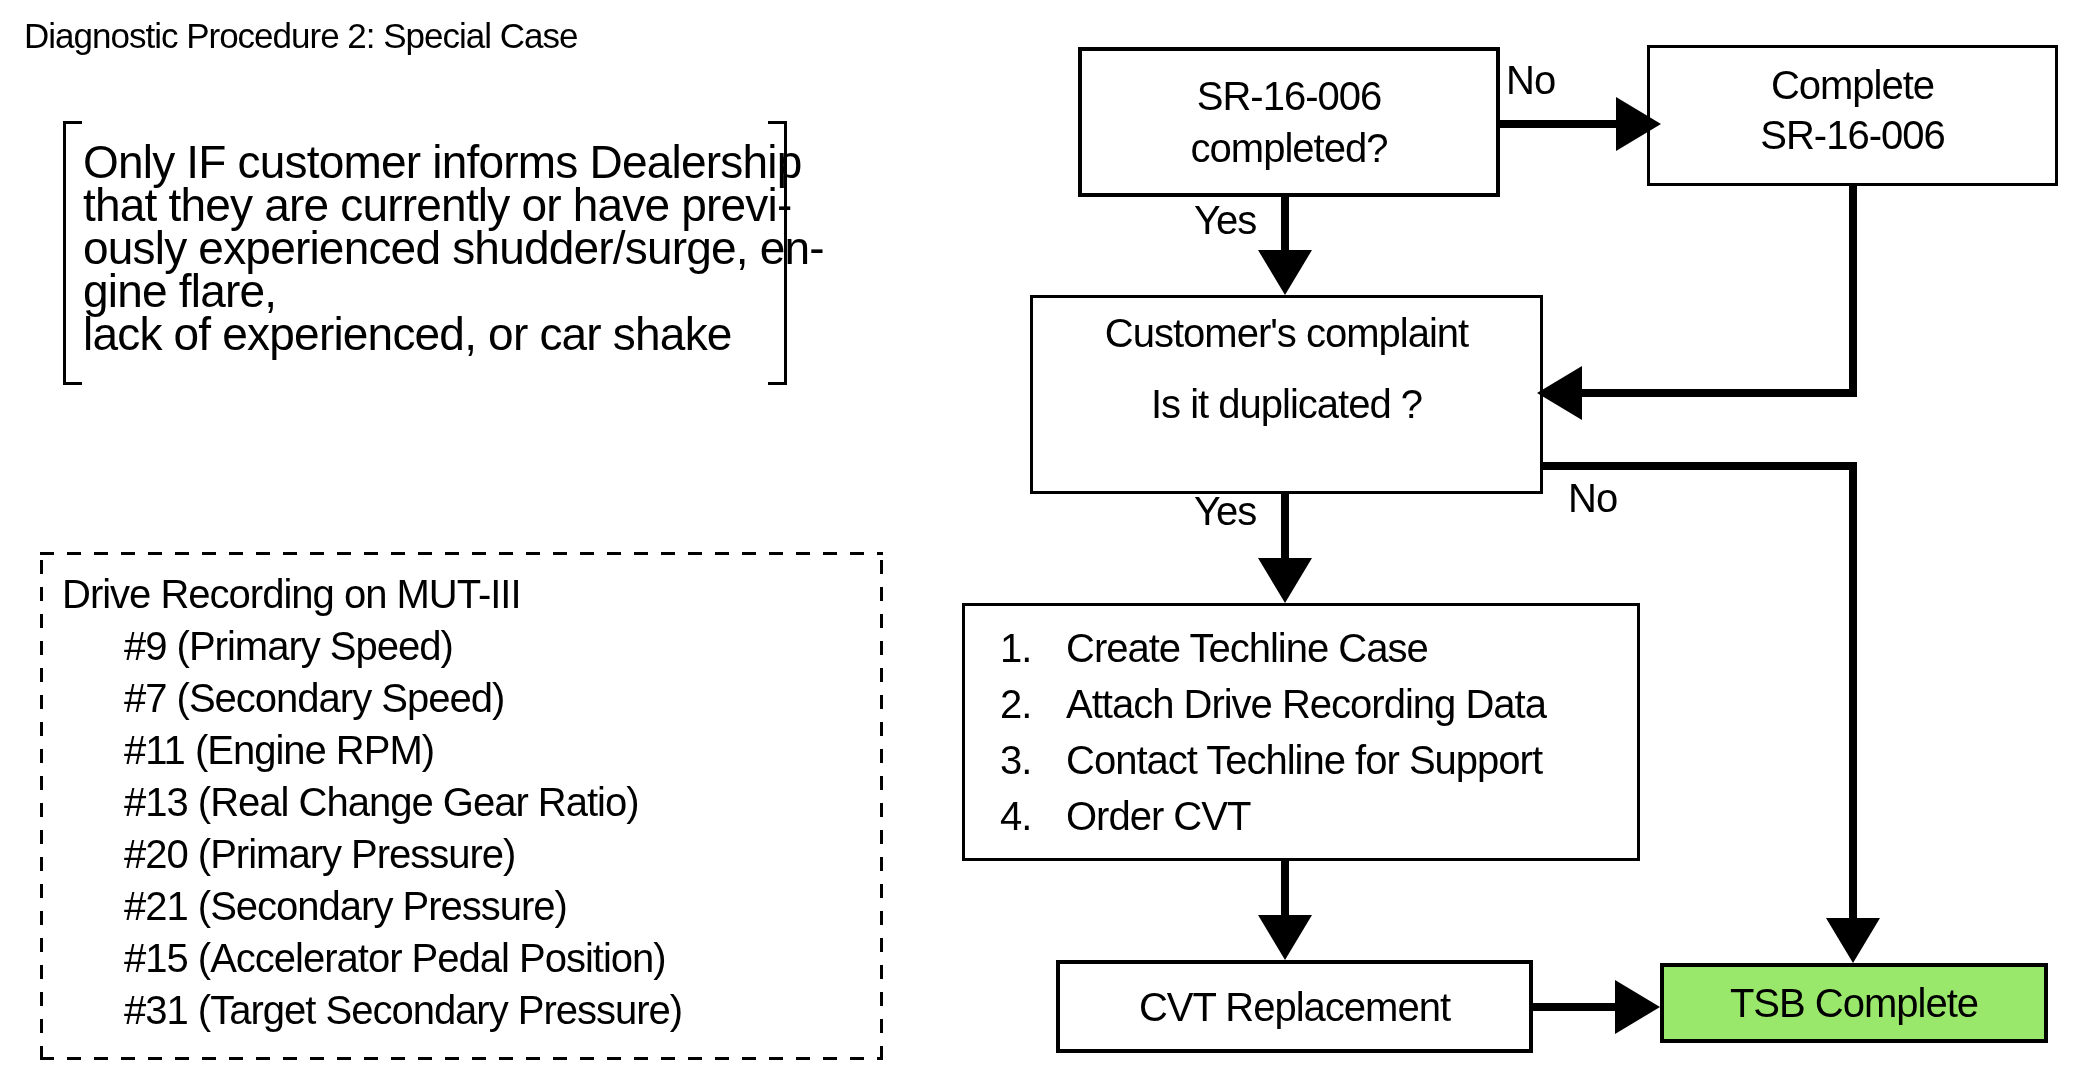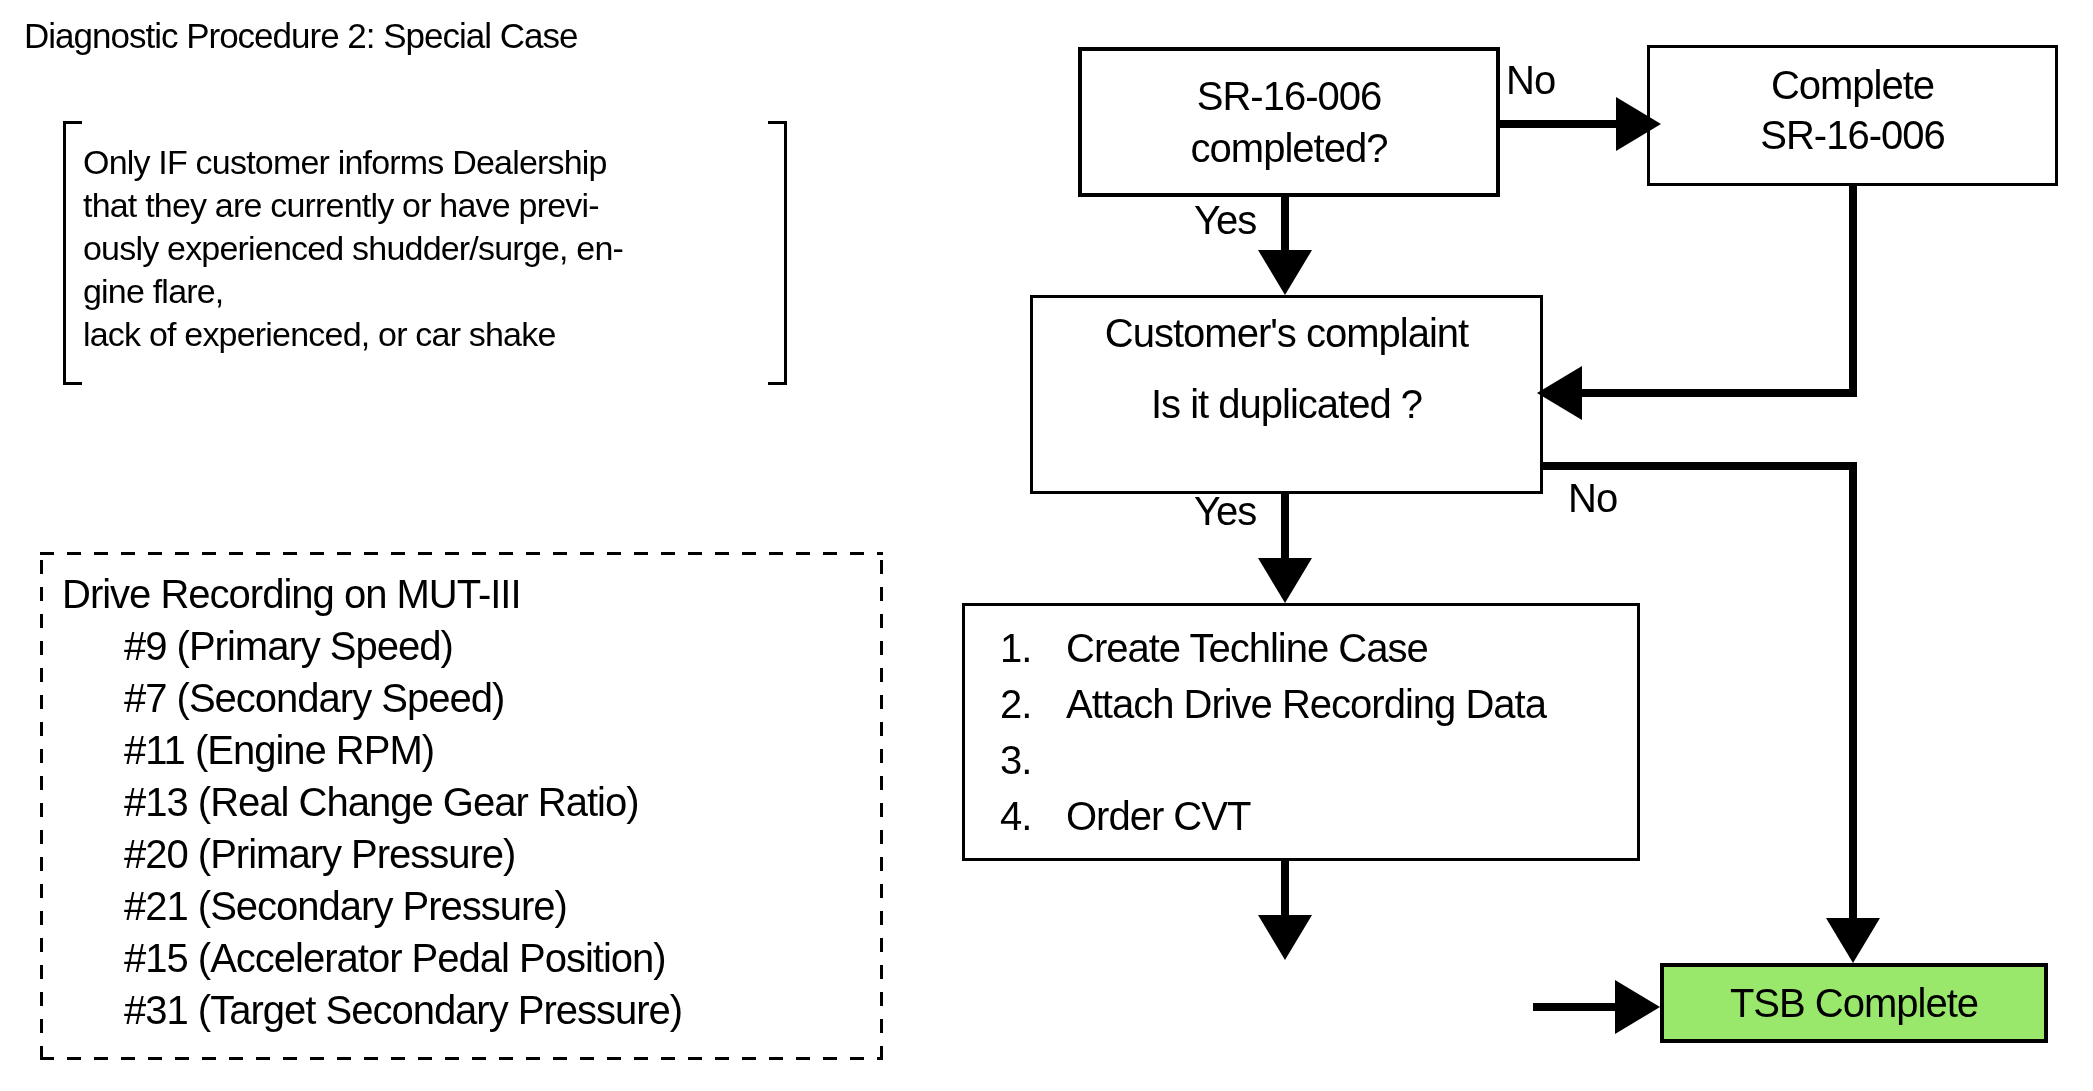--- a/index.html
+++ b/index.html
@@ -10,21 +10,21 @@
 
   
   .page-title { position: absolute; left: 24px; top: 16px; font-size: 35px;
                 letter-spacing: -1px; white-space: nowrap; }
 
   .note { position: absolute; left: 63px; top: 121px; width: 724px; height: 264px; }
   .bracket { position: absolute; top: 0; bottom: 0; width: 16px; }
   .bracket-left  { left: 0;  border-left: 3px solid #000;  border-top: 3px solid #000; border-bottom: 3px solid #000; }
   .bracket-right { right: 0; border-right: 3px solid #000; border-top: 3px solid #000; border-bottom: 3px solid #000; }
   .note-text { position: absolute; left: 20px; top: 20px; right: 24px;
-               font-size: 34px; line-height: 43px; letter-spacing: -0.8px; }
+               font-size: 46px; line-height: 43px; letter-spacing: -0.8px; }
   .note-text span { display: block; white-space: nowrap; }
 
   .dashedbox { position: absolute; left: 40px; top: 552px; width: 843px; height: 508px;
                box-sizing: border-box; padding: 16px 0 0 22px;
                background:
                  repeating-linear-gradient(90deg, #000 0 14px, transparent 14px 27px) left top / 100% 3px no-repeat,
                  repeating-linear-gradient(90deg, #000 0 14px, transparent 14px 27px) left bottom / 100% 3px no-repeat,
                  repeating-linear-gradient(0deg,  #000 0 14px, transparent 14px 27px) left top / 3px 100% no-repeat,
                  repeating-linear-gradient(0deg,  #000 0 14px, transparent 14px 27px) right top / 3px 100% no-repeat; }
   .dr-title { font-size: 40px; line-height: 52px; letter-spacing: -1px; white-space: nowrap; }
@@ -110,27 +110,31 @@
     <div class="step-row">
       <span class="step-num">1.</span>
       <span>Create Techline Case</span>
     </div>
     <div class="step-row">
       <span class="step-num">2.</span>
       <span>Attach Drive Recording Data</span>
     </div>
     <div class="step-row">
       <span class="step-num">3.</span>
+      <span>Contact Techline for Support</span>
     </div>
     <div class="step-row">
       <span class="step-num">4.</span>
       <span>Order CVT</span>
     </div>
   </div>
 
+  <div class="fbox box-cvt">
+    <span class="ln">CVT Replacement</span>
+  </div>
 
   <div class="fbox box-tsb">
     <span class="ln">TSB Complete</span>
   </div>
 
   <div class="shaft" style="left:1500px; top:120px; width:118px; height:8px;"></div>
   <div class="head head-right" style="left:1616px; top:97px;"></div>
   <div class="edge-label" style="left:1506px; top:58px;">No</div>
 
   <div class="shaft" style="left:1281px; top:197px; width:8px; height:53px;"></div>

